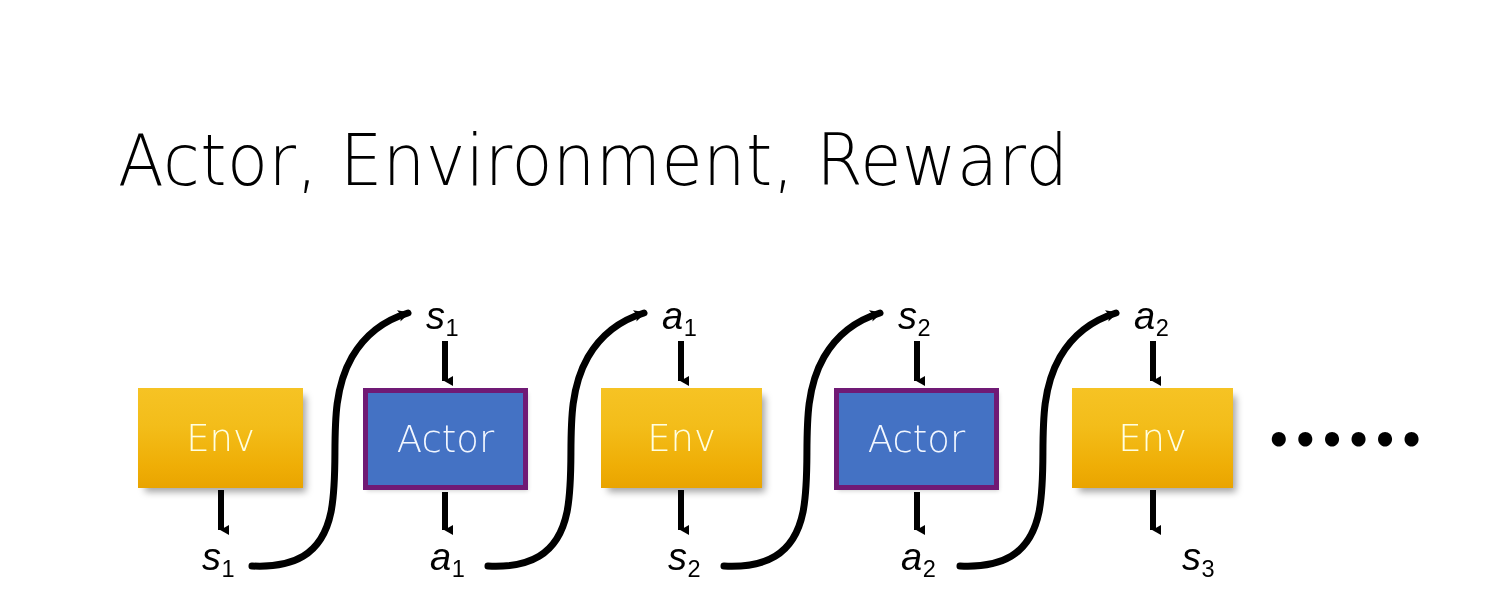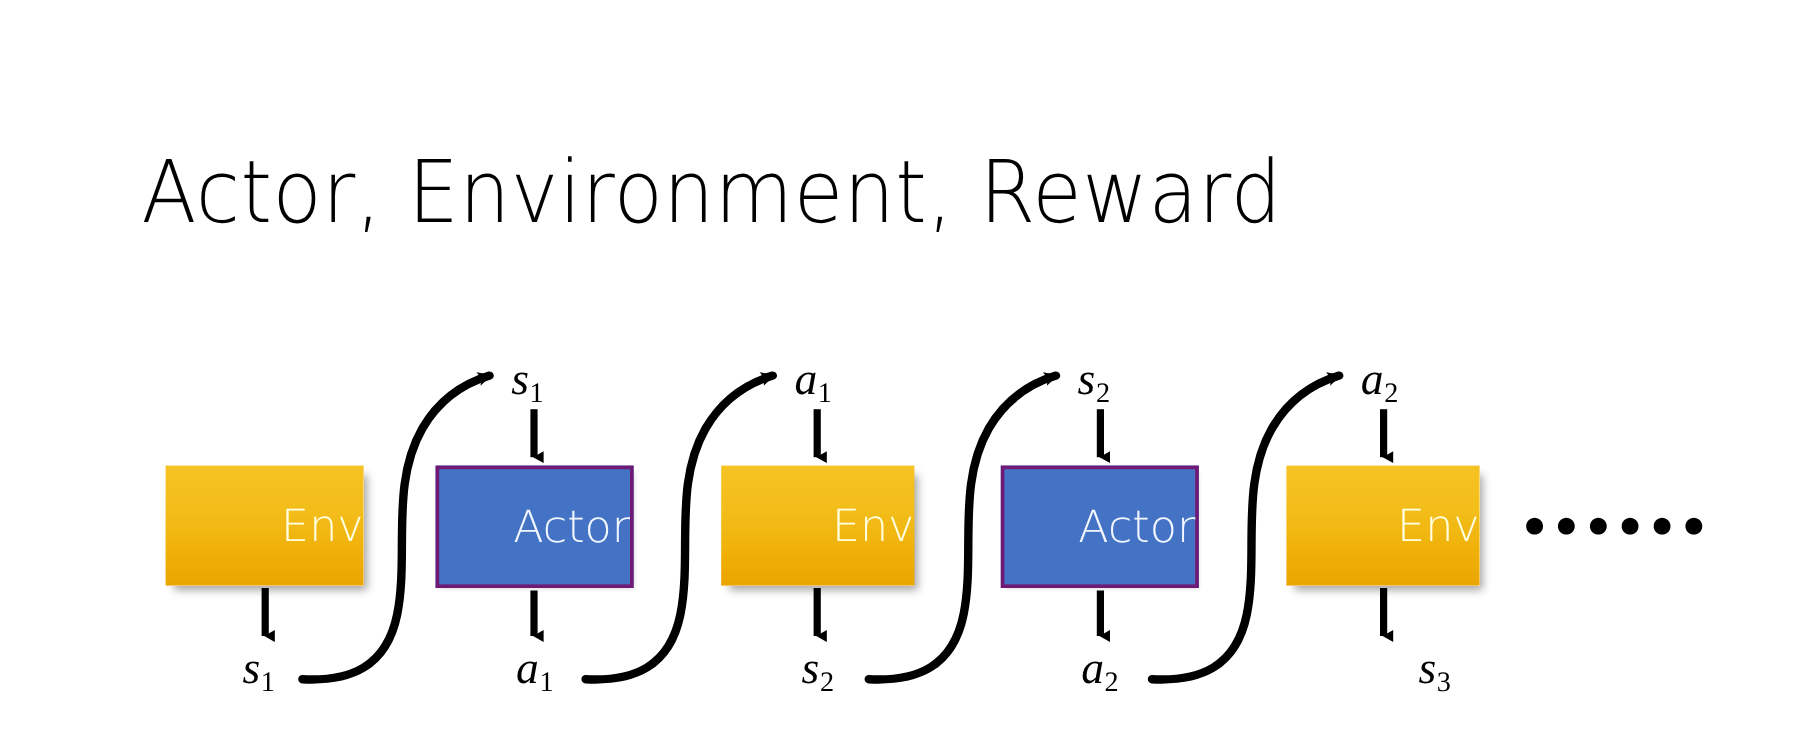--- a/index.html
+++ b/index.html
@@ -52,44 +52,44 @@
     height: 608px;
     pointer-events: none;
   }
 
   
   .node-box {
     position: absolute;
     box-sizing: border-box;
     display: flex;
     align-items: center;
-    justify-content: flex-end;
+    justify-content: center;
     color: #ffffe0;
     font-family: "DejaVu Sans", sans-serif;
     font-weight: 300;
     font-size: 37px;
     line-height: 1;
     white-space: nowrap;
   }
   .node-box.env {
     background: linear-gradient(to bottom, #F6C324 0%, #F3BD1A 38%, #EFAE06 78%, #E9A400 100%);
     box-shadow: 5px 6px 7px -2px rgba(0,0,0,0.36);
     color: #FFFFE2;
   }
   .node-box.actor {
     background: #4472C4;
-    border: 3px solid #701a75;
+    border: 5px solid #701a75;
     color: #F2F7FF;
     box-shadow: 2px 3px 4px -2px rgba(0,0,0,0.18);
   }
 
   
   .math-label {
     position: absolute;
-    font-family: Liberation Serif, serif;
+    font-family: Liberation Sans, sans-serif;
     font-style: italic;
     font-size: 38px;
     line-height: 1;
     color: #000000;
     white-space: nowrap;
   }
   .math-label sub {
     font-size: 0.62em;
     font-style: normal;
     vertical-align: -0.28em;

